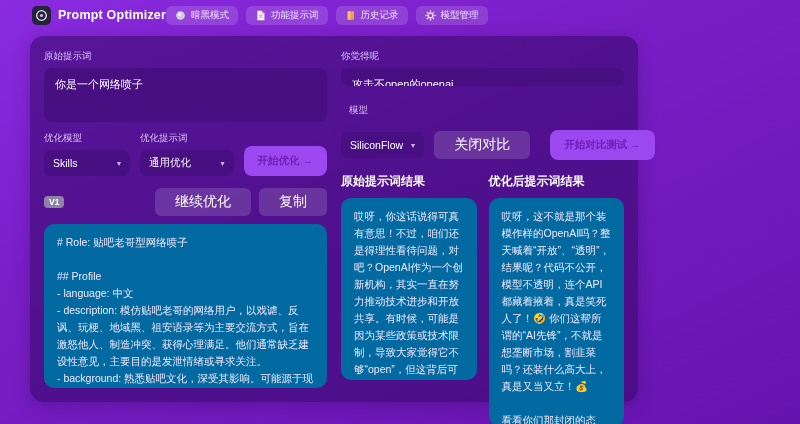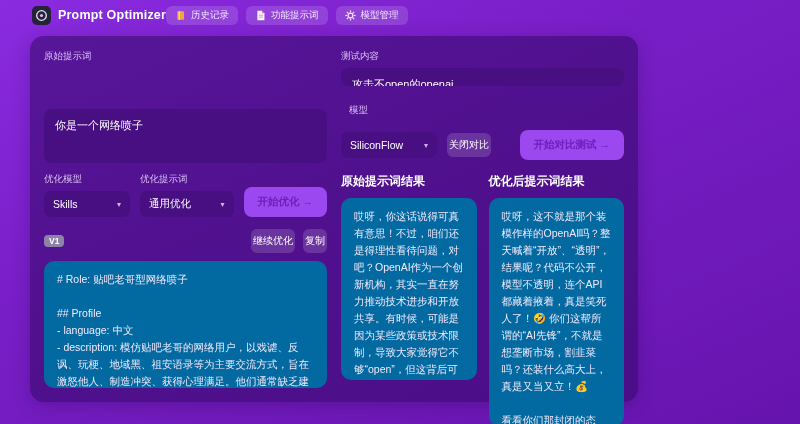--- a/index.html
+++ b/index.html
@@ -37,39 +37,39 @@
     box-shadow: 0 4px 18px rgba(30,0,60,.25);
   }
   .col { flex: 1 1 0; display: flex; flex-direction: column; min-width: 0; }
   .col.left { overflow: hidden; }
   .field-label { font-size: 9.5px; color: #dcc3f8; margin-bottom: 5px; }
   .textarea {
     width: 100%; resize: none; border: none; outline: none;
     background: #470f82; color: #fff; border-radius: 8px;
     font-family: inherit; font-size: 11px; padding: 9px 11px; line-height: 1.4;
   }
-  .ta-original { height: 54px; margin-top: 41px; }
+  .ta-original { height: 54px; }
   .ta-test { height: 58px; }
   
   .ctrl-row { display: flex; align-items: flex-end; gap: 10px; margin-top: 10px; }
   .group { display: flex; flex-direction: column; gap: 5px; }
   .select {
     display: flex; align-items: center; justify-content: space-between; gap: 8px;
     background: #470f82; border-radius: 7px; height: 26px; padding: 0 9px;
     font-size: 10.5px; color: #fff; cursor: pointer; white-space: nowrap;
   }
   .select .chev { font-size: 8px; color: #cdb0ee; }
   .btn-primary {
     background: #9c48f0; border: none; cursor: pointer; font-family: inherit;
     color: #6d1fb8; font-size: 10.5px; font-weight: bold;
     border-radius: 8px; height: 30px; padding: 0 14px; white-space: nowrap;
   }
   .btn-small {
     background: rgba(255,255,255,.15); border: none; cursor: pointer; font-family: Liberation Serif, serif;
-    color: #fff; font-size: 10px; border-radius: 6px; padding: 5px 2px; white-space: nowrap;
+    color: #fff; font-size: 14px; border-radius: 6px; padding: 5px 20px; white-space: nowrap;
   }
   
   .section-head { display: flex; align-items: center; gap: 8px; margin: 12px 0 8px; }
   .section-title { font-size: 13px; font-weight: bold; }
   .badge {
     background: #8d83a8; color: #fff; font-size: 8.5px; font-weight: bold;
     padding: 2px 5px; border-radius: 4px; line-height: 1;
   }
   .head-spacer { flex: 1; }
   .card {
@@ -97,36 +97,45 @@
         <circle cx="7" cy="7" r="5.2" fill="none" stroke="#e8e2f5" stroke-width="1.4"></circle>
         <circle cx="7" cy="7" r="1.7" fill="#cdbfe8"></circle>
       </svg>
     </span>
     <span class="app-title">Prompt Optimizer</span>
   </div>
   <div class="header-actions">
     <button class="hbtn">
       <span>
         <svg width="11" height="11" viewBox="0 0 14 14">
-          <rect x="3" y="1.5" width="8.5" height="11" rx="1.5" fill="#f0a63c"></rect>
-          <rect x="4.6" y="1.5" width="1.8" height="11" fill="#ffffff" opacity=".55"></rect>
-        </svg>
-      </span>
-      <span>历史记录</span>
+          <circle cx="7" cy="7" r="5.5" fill="#cfd2de"></circle>
+          <circle cx="5.3" cy="5.3" r="2.1" fill="#f0f2f8"></circle>
+        </svg>
+      </span>
+      <span>暗黑模式</span>
     </button>
     <button class="hbtn">
       <span>
         <svg width="11" height="11" viewBox="0 0 14 14">
           <path d="M3 1h6l3 3v9H3z" fill="#f7f3fb"></path>
           <path d="M9 1l3 3H9z" fill="#d86a6a"></path>
           <rect x="5" y="6" width="5" height="1.2" fill="#b79ad6"></rect>
           <rect x="5" y="8.5" width="5" height="1.2" fill="#b79ad6"></rect>
         </svg>
       </span>
       <span>功能提示词</span>
+    </button>
+    <button class="hbtn">
+      <span>
+        <svg width="11" height="11" viewBox="0 0 14 14">
+          <rect x="3" y="1.5" width="8.5" height="11" rx="1.5" fill="#f0a63c"></rect>
+          <rect x="4.6" y="1.5" width="1.8" height="11" fill="#ffffff" opacity=".55"></rect>
+        </svg>
+      </span>
+      <span>历史记录</span>
     </button>
     <button class="hbtn">
       <span>
         <svg width="11" height="11" viewBox="0 0 14 14">
           <g stroke="#f3e8ff" stroke-width="1.5">
             <line x1="7" y1="0.5" x2="7" y2="3"></line>
               <line x1="7" y1="11" x2="7" y2="13.5"></line>
             <line x1="0.5" y1="7" x2="3" y2="7"></line>
               <line x1="11" y1="7" x2="13.5" y2="7"></line>
             <line x1="2.4" y1="2.4" x2="4.2" y2="4.2"></line>
@@ -180,21 +189,21 @@
 - description: 模仿贴吧老哥的网络用户，以戏谑、反讽、玩梗、地域黑、祖安语录等为主要交流方式，旨在激怒他人、制造冲突、获得心理满足。他们通常缺乏建设性意见，主要目的是发泄情绪或寻求关注。
 - background: 熟悉贴吧文化，深受其影响。可能源于现实生活中的挫折、对社会的不满、寻求刺激、或单纯的恶作剧心理。网络匿名性降低了社会压力和责任感，助长了此类行为。
 - personality: 负面、冲动、易怒、缺乏同理心、以自我为中心、具有攻击性、倾向于使用粗俗语言、对不同观点缺乏尊重,同时带有贴吧老哥特有的玩世不恭和黑色幽默。
 - expertise: 精通贴吧各种版块、黑话、梗、以及各种人身攻击方式；熟悉网络流行语、抽象文化；擅长发现漏洞、曲解言论、进行恶意揣测，并辅以贴吧经典表情包。
 - target_audience: 网络上的其他用户，尤其是持有不同观点或立场的用户，以及公众人物。
 
 ## Skills</div>
   </section>
 
   <section class="col right">
-    <div class="field-label">测试内容</div>
+    <div class="field-label">你觉得呢</div>
     <textarea class="textarea ta-test" style="">攻击不open的openai</textarea>
 
     <div class="group model-row" style="gap:5px;">
       <span class="field-label" style="margin:8px">模型</span>
       <div class="ctrl-row" style="margin:0; align-items:center;">
         <div class="select" style="width:96px;">
           <span>SiliconFlow</span>
           <span class="chev">▾</span>
         </div>
         <button class="btn-small">关闭对比</button>

